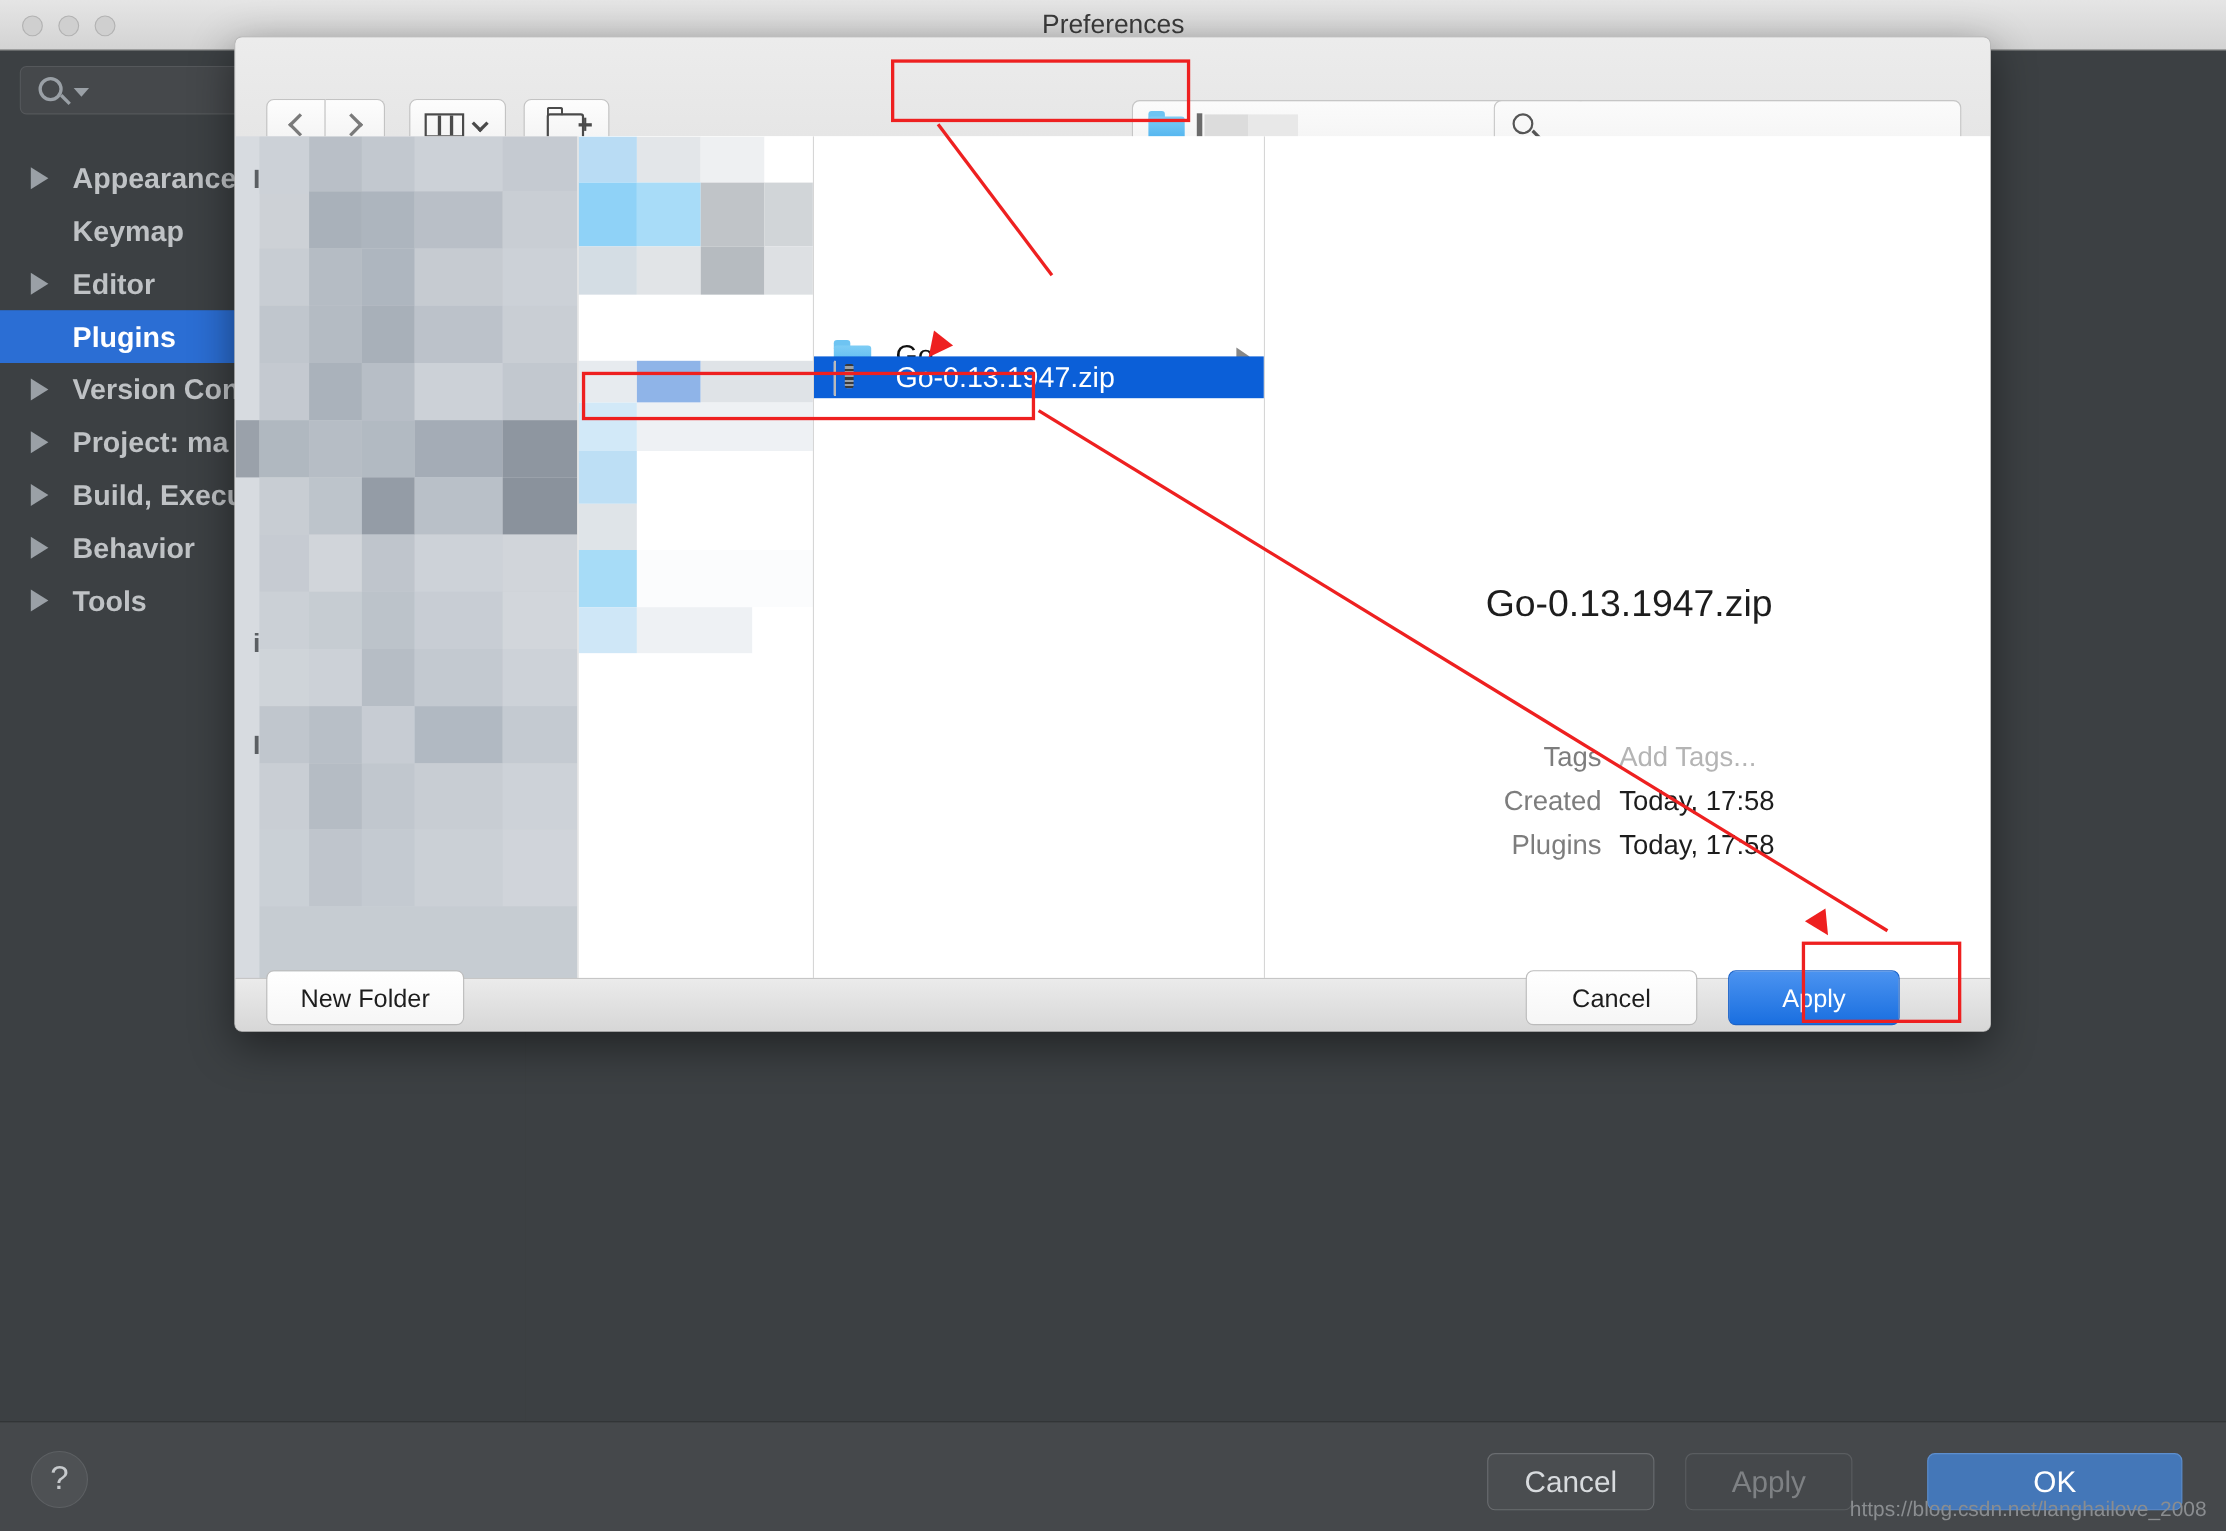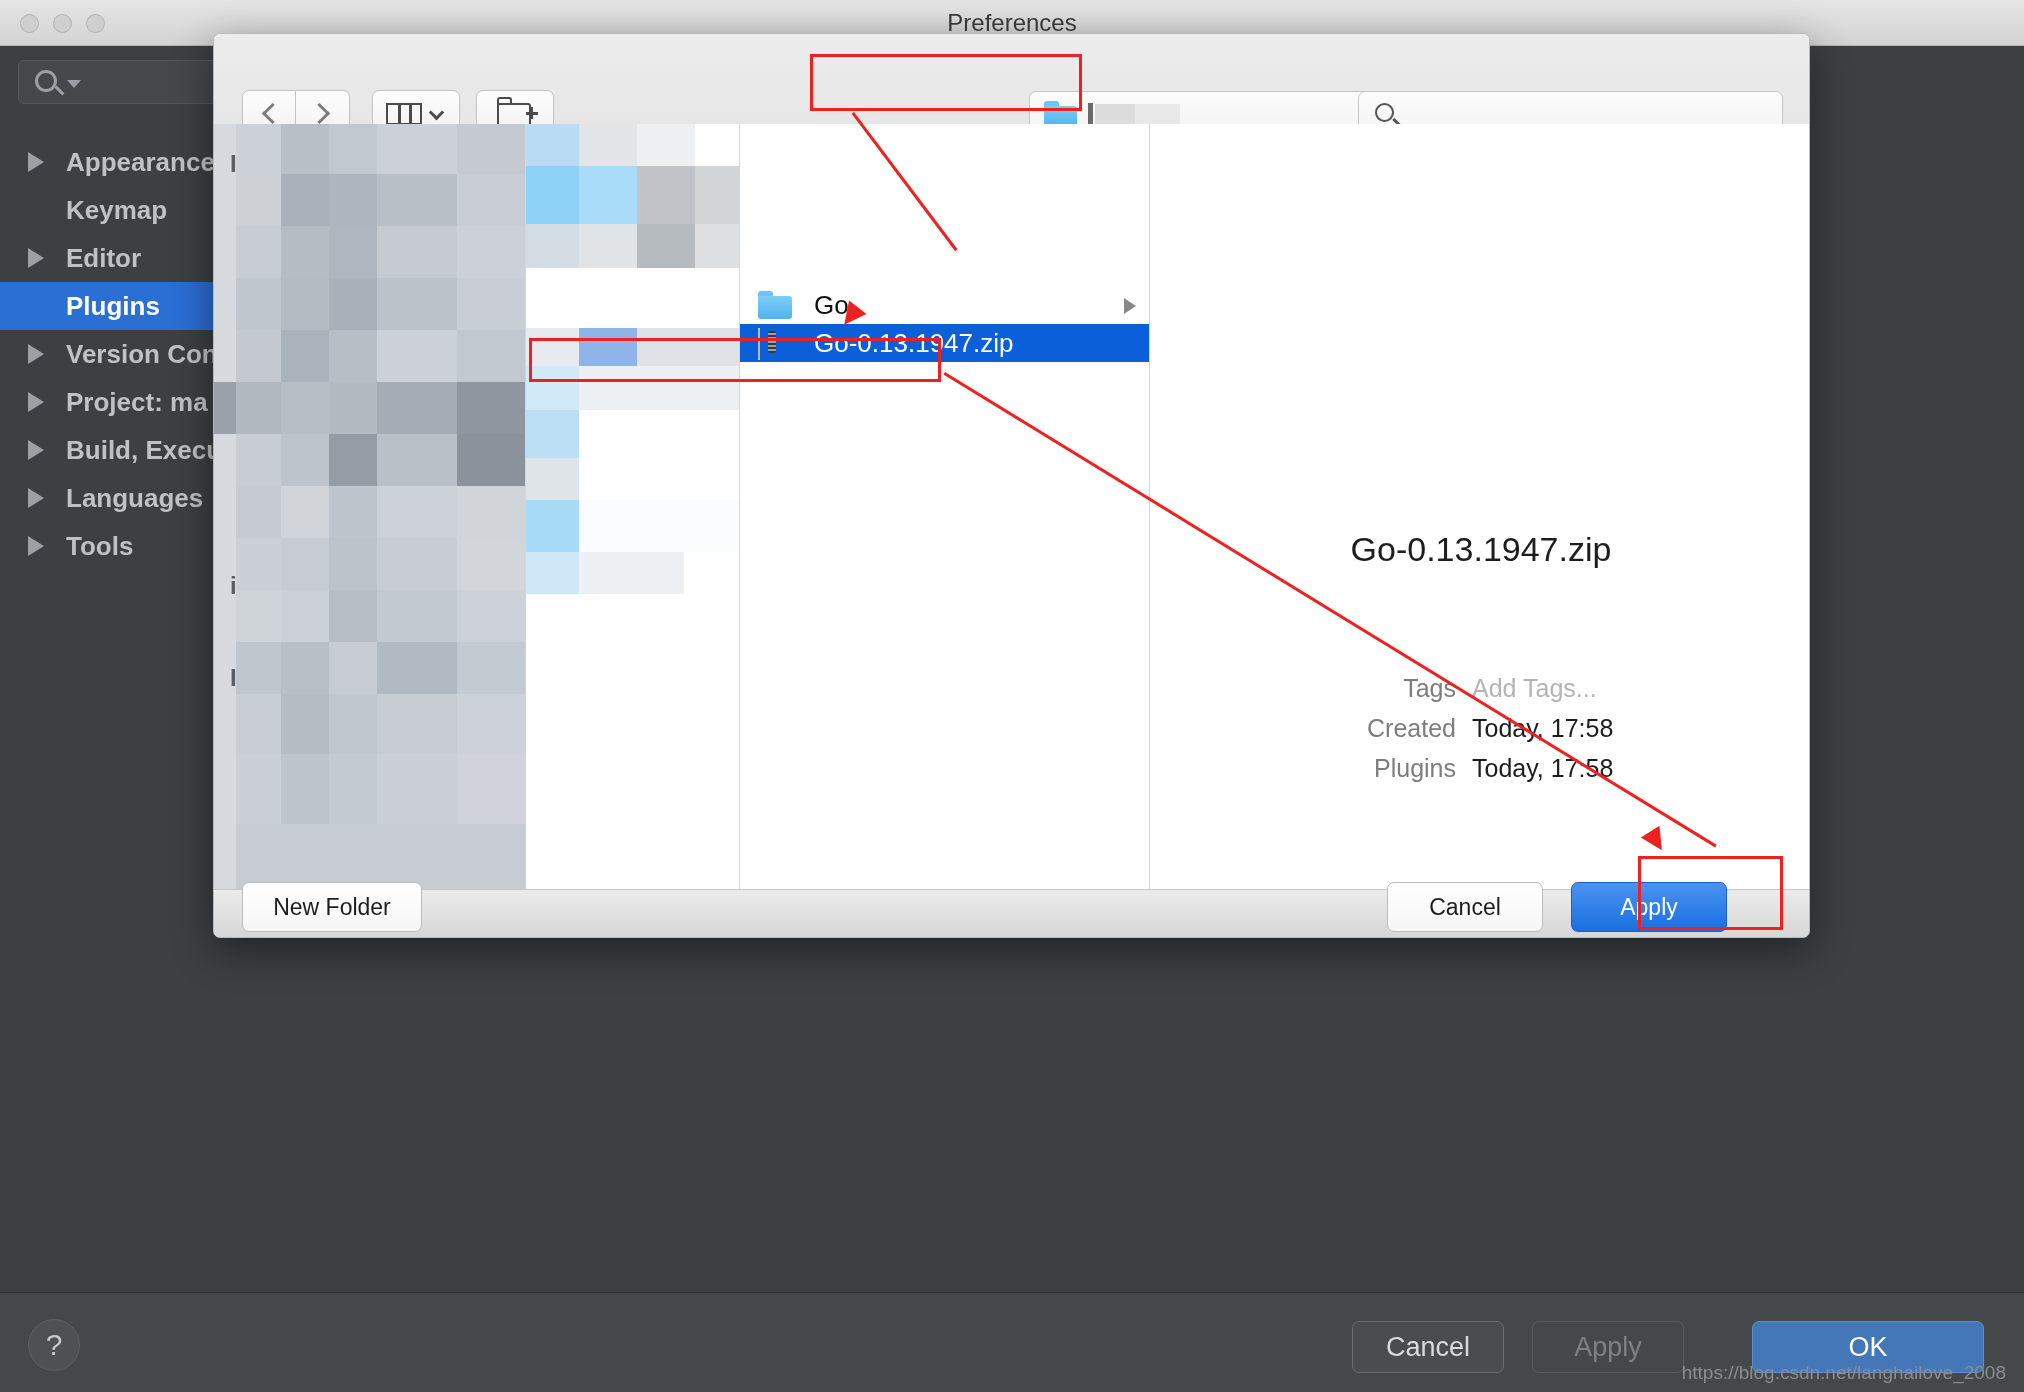--- a/index.html
+++ b/index.html
@@ -373,21 +373,21 @@
     <div class="tree-item" style="top:332px">
       <span class="arrow"></span>
       <span class="label">Project: ma</span>
     </div>
     <div class="tree-item" style="top:380px">
       <span class="arrow"></span>
       <span class="label">Build, Execution</span>
     </div>
     <div class="tree-item" style="top:428px">
       <span class="arrow"></span>
-      <span class="label">Languages</span>
+      <span class="label">Behavior</span>
     </div>
     <div class="tree-item" style="top:476px">
       <span class="arrow"></span>
       <span class="label">Tools</span>
     </div>
   </div>
 
   <div id="prefs-content"></div>
 
   <div id="prefs-bottom">
@@ -551,21 +551,21 @@
       <div class="blk" style="left:53px;top:334px;width:161px;height:42px;background:#ffffff;"></div>
       <div class="blk" style="left:0;  top:376px;width:53px;height:52px; background:#a7dcf7;"></div>
       <div class="blk" style="left:53px;top:376px;width:161px;height:52px;background:#fbfcfd;"></div>
       <div class="blk" style="left:0;  top:428px;width:53px;height:42px; background:#cfe7f7;"></div>
       <div class="blk" style="left:53px;top:428px;width:105px;height:42px;background:#eef1f4;"></div>
       <div class="blk" style="left:158px;top:428px;width:56px;height:42px;background:#ffffff;"></div>
       <div class="blk" style="left:0;  top:470px;width:214px;height:295px;background:#ffffff;"></div>
     </div>
 
     <div id="fd-col-3">
-      <div class="file-row" style="top:162px">
+      <div class="file-row" style="top:180px">
         <span class="ficon">
           <span class="folder-tab"></span>
             <span class="folder-shape"></span>
         </span>
         <span>Go</span>
         <span class="disc-arrow"></span>
       </div>
       <div class="file-row selected" style="top:200px">
         <span class="ficon">
           <span class="zip-small"></span>

